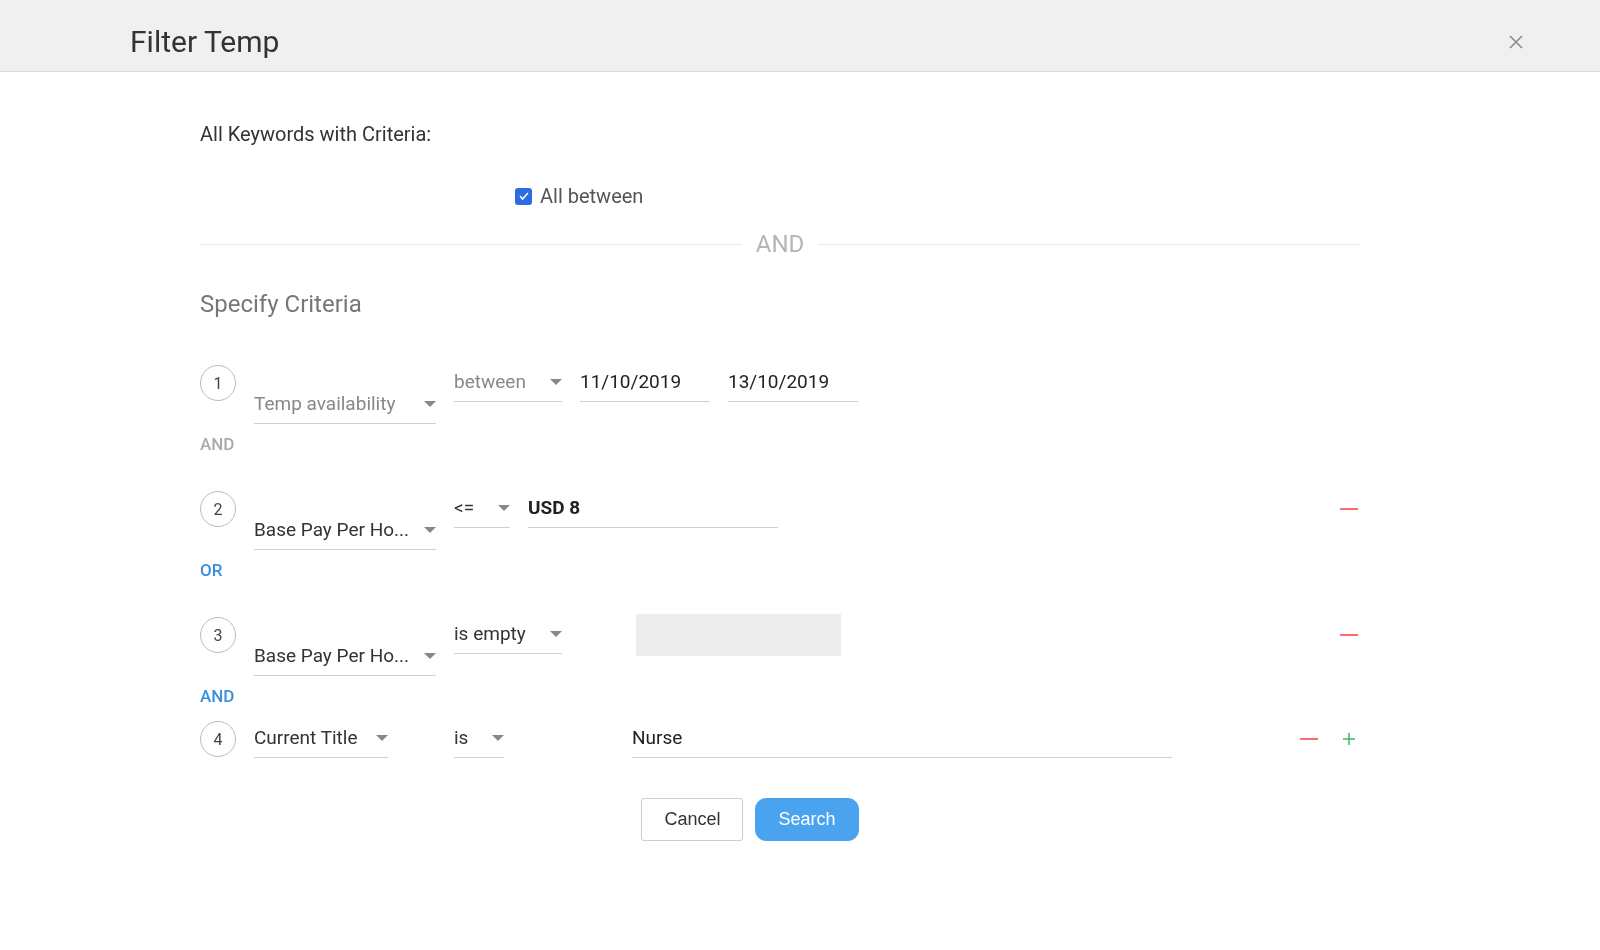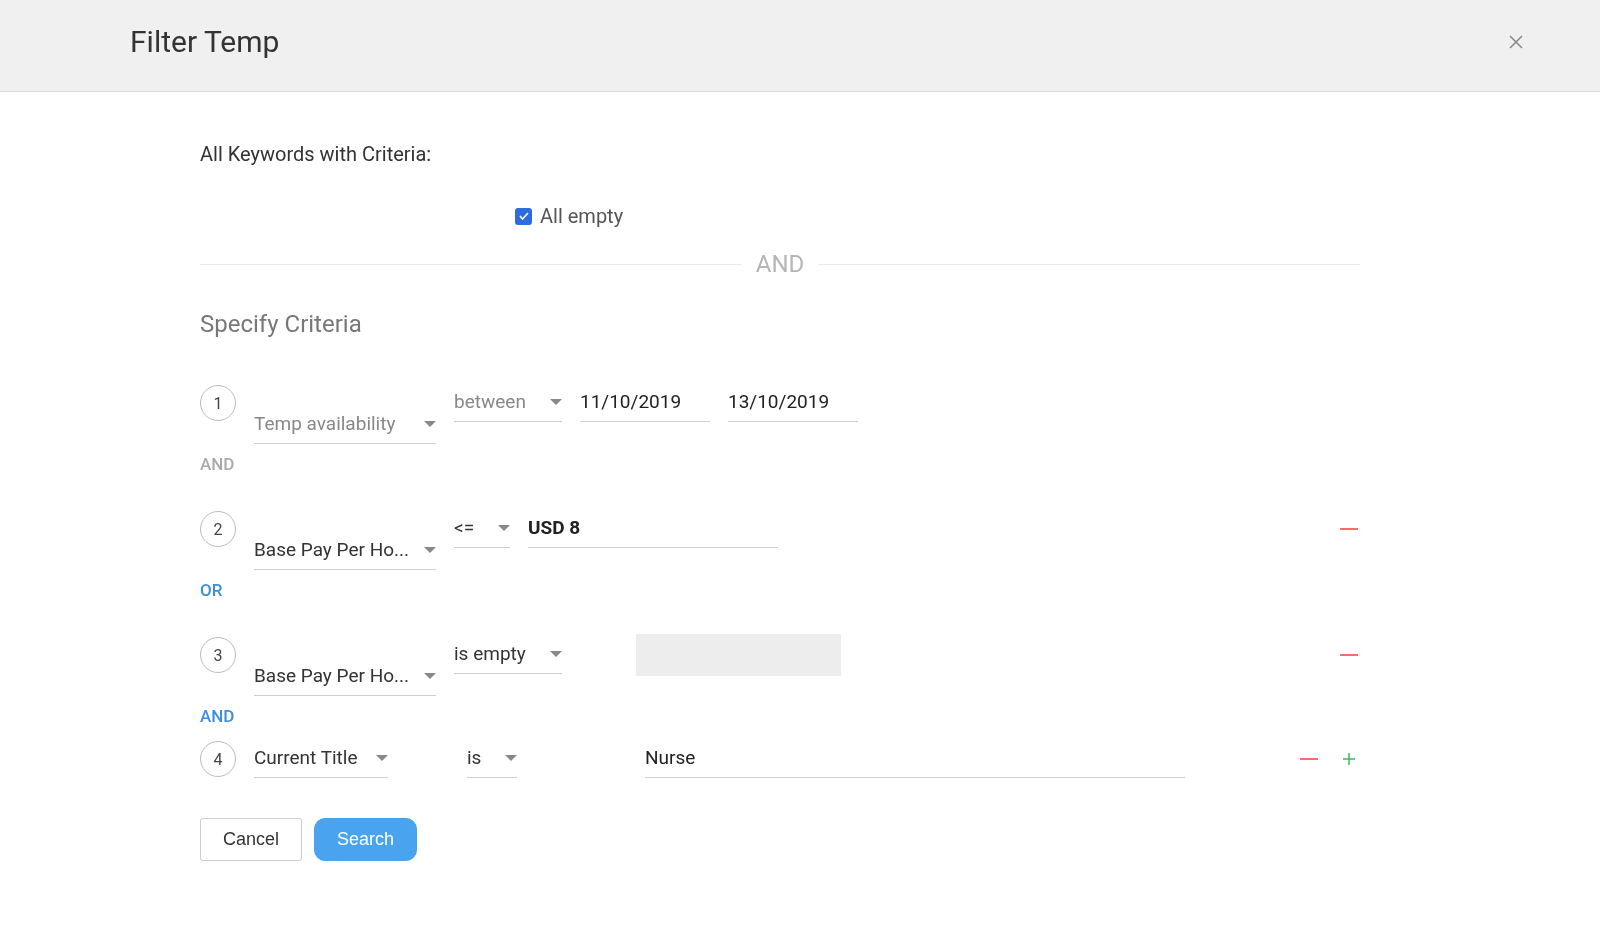--- a/index.html
+++ b/index.html
@@ -8,21 +8,21 @@
     padding: 0;
   }
   body {
     font-family: -apple-system, BlinkMacSystemFont, "Segoe UI", Roboto, "Helvetica Neue", Arial, sans-serif;
     background: #fff;
     color: #333;
   }
   .header {
     background: #f0f0f0;
     border-bottom: 1px solid #d8d8d8;
-    padding: 24px 32px 32px 130px;
+    padding: 24px 32px 12px 130px;
     display: flex;
     justify-content: space-between;
     align-items: center;
   }
   .header-title {
     font-size: 30px;
     font-weight: 400;
     color: #333;
   }
   .close-icon {
@@ -209,21 +209,21 @@
   .join-label {
     font-size: 17px;
     font-weight: 500;
     margin: 10px 0 14px 0;
   }
   .join-and-muted { color: #aaa; }
   .join-or { color: #3b8ee0; }
   .join-and-active { color: #3b8ee0; }
   .footer {
     display: flex;
-    justify-content: flex-start;
+    justify-content: center;
     gap: 12px;
     margin-top: 40px;
     padding-right: 60px;
   }
   .btn {
     padding: 10px 22px;
     font-size: 18px;
     border-radius: 3px;
     cursor: pointer;
     border: 1px solid #ccc;
@@ -255,21 +255,21 @@
   <div class="keywords-row">
     <div class="keywords-label">All Keywords with Criteria:</div>
   </div>
 
   <div class="allfields-row">
     <div class="checkbox">
       <svg viewBox="0 0 24 24">
           <polyline points="4,12 9,18 20,6"></polyline>
         </svg>
     </div>
-    <span>All empty</span>
+    <span>All between</span>
   </div>
 
   <div class="and-separator">
     <span>AND</span>
   </div>
 
   <div class="specify-title">Specify Criteria</div>
 
   <div class="criteria-row">
     <div class="circle-num">1</div>
@@ -322,21 +322,21 @@
       </div>
   </div>
   <div class="join-label join-and-active">AND</div>
 
   <div class="criteria-row">
     <div class="circle-num">4</div>
     <div class="select-wrap select-title">
       <span class="label">Current Title</span>
       <span class="caret"></span>
     </div>
-    <div class="select-wrap select-is" style="margin-left:61px">
+    <div class="select-wrap select-is" style="margin-left:48px">
       <span class="label">is</span>
       <span class="caret"></span>
     </div>
     <input class="value-input value-title" style="margin-left: 110px;" value="Nurse">
     <div class="spacer"></div>
     <div class="remove-btn">
         <div class="dash"></div>
       </div>
     <div class="add-btn">
       <svg viewBox="0 0 24 24">

